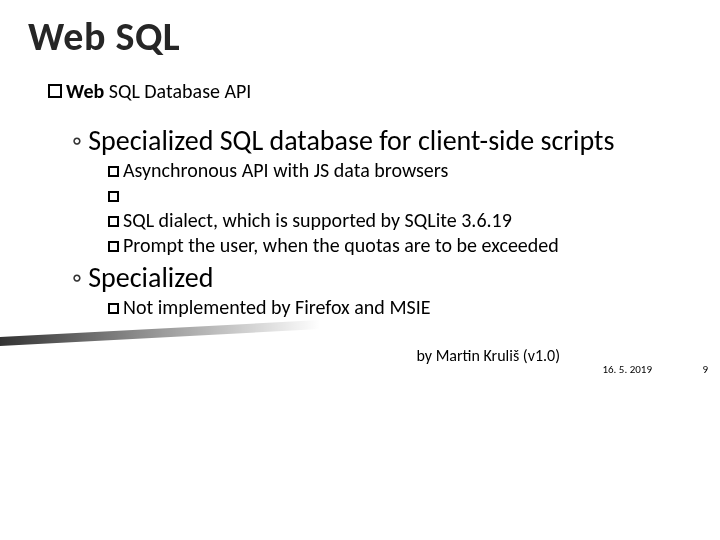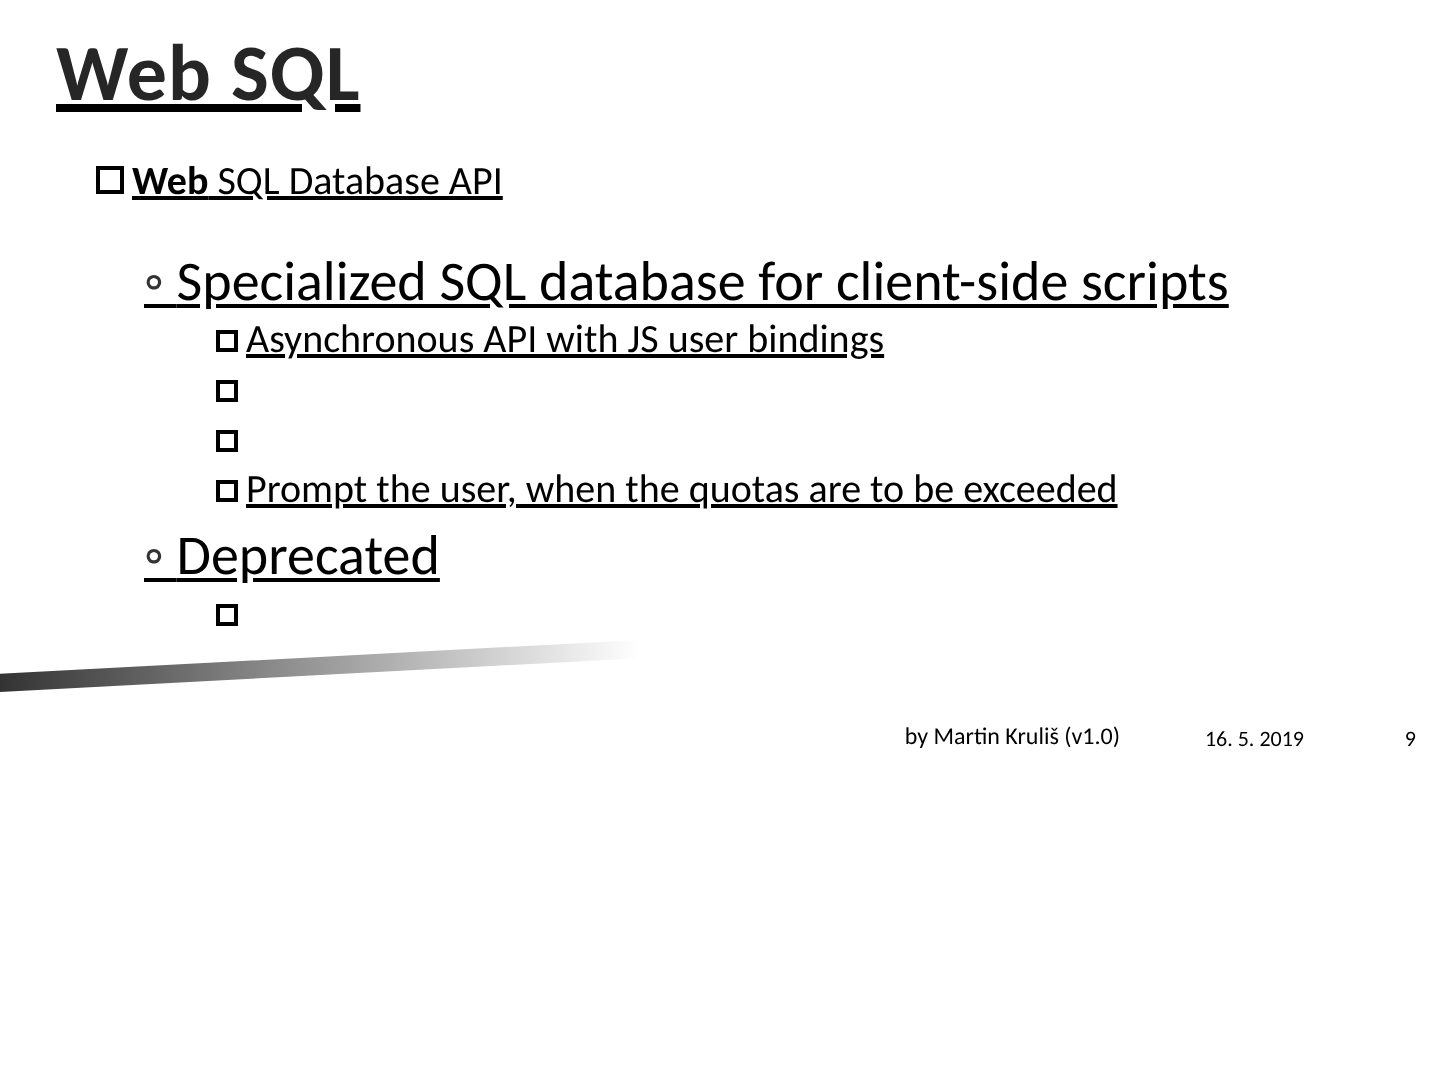--- a/index.html
+++ b/index.html
@@ -1,26 +1,26 @@
 <!DOCTYPE html>
 <html><head>
 <meta charset="utf-8">
 <style>
   * { margin: 0; padding: 0; box-sizing: border-box; }
   html, body { width: 720px; height: 540px; background: #fff; font-family: "Segoe UI", "Calibri", Arial, sans-serif; color: #000; }
-  .slide { position: relative; width: 720px; height: 388px; padding: 12px 28px 0 28px; text-decoration: underline; }
+  .slide { position: relative; width: 720px; height: 388px; padding: 12px 28px 0 28px; }
   .title { font-size: 40px; font-weight: 700; color: #262626; letter-spacing: 0.5px; margin-bottom: 18px; }
   .heading { font-size: 20px; font-weight: 400; margin-left: 20px; margin-bottom: 20px; }
   .heading .square { display: inline-block; width: 14px; height: 14px; border: 2px solid #000; vertical-align: baseline; margin-right: 4px; position: relative; top: 0px; }
   .heading .bold { font-weight: 700; }
   .level1 { font-size: 28px; font-weight: 400; margin-left: 44px; text-indent: -16px; padding-left: 16px; margin-top: 2px; }
   .level1::before { content: "◦ "; color: #333; }
   .level2 { font-size: 20px; font-weight: 400; margin-left: 80px; text-indent: -20px; padding-left: 20px; line-height: 1.25; }
   .level2 .square { display: inline-block; width: 11px; height: 11px; border: 2px solid #000; vertical-align: baseline; margin-right: 4px; position: relative; top: 0px; }
-  .footer-author { position: absolute; bottom: 12px; right: 160px; font-size: 12px; color: #000; }
+  .footer-author { position: absolute; bottom: 23px; right: 160px; font-size: 16px; color: #000; }
   .footer-date   { position: absolute; bottom: 12px; right: 68px;  font-size: 11px; color: #000; }
   .footer-page   { position: absolute; bottom: 12px; right: 12px;  font-size: 11px; color: #000; }
   .wedge {
     position: absolute;
     left: 0;
     bottom: 42px;
     width: 320px;
     height: 26px;
     background: linear-gradient(to right, rgba(0,0,0,1), rgba(0,0,0,0.0));
     clip-path: polygon(0 65%, 100% 0, 100% 35%, 0 100%);
@@ -32,28 +32,28 @@
 
 <div class="slide">
 
   <div class="title">Web SQL</div>
 
   <div class="heading">
     <span class="square"></span><span class="bold">Web</span><span> SQL Database API</span>
   </div>
 
   <div class="level1">Specialized SQL database for client-side scripts</div>
-  <div class="level2"><span class="square"></span><span>Asynchronous API with JS user bindings</span></div>
+  <div class="level2"><span class="square"></span><span>Asynchronous API with JS data browsers</span></div>
   <div class="level2"><span class="square"></span></div>
-  <div class="level2"><span class="square"></span></div>
+  <div class="level2"><span class="square"></span><span>SQL dialect, which is supported by SQLite 3.6.19</span></div>
 
   <div class="level2"><span class="square"></span><span>Prompt the user, when the quotas are to be exceeded</span></div>
 
-  <div class="level1">Deprecated</div>
-  <div class="level2"><span class="square"></span></div>
+  <div class="level1">Specialized</div>
+  <div class="level2"><span class="square"></span><span>Not implemented by Firefox and MSIE</span></div>
 
   <div class="wedge"></div>
 
   <div class="footer-author">by Martin Kruliš (v1.0)</div>
   <div class="footer-date">16. 5. 2019</div>
   <div class="footer-page">9</div>
 
 </div>
 
 </body></html>

